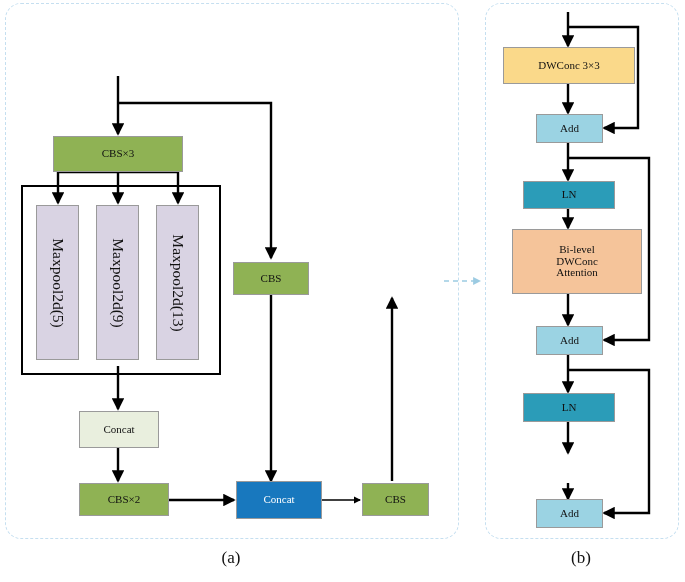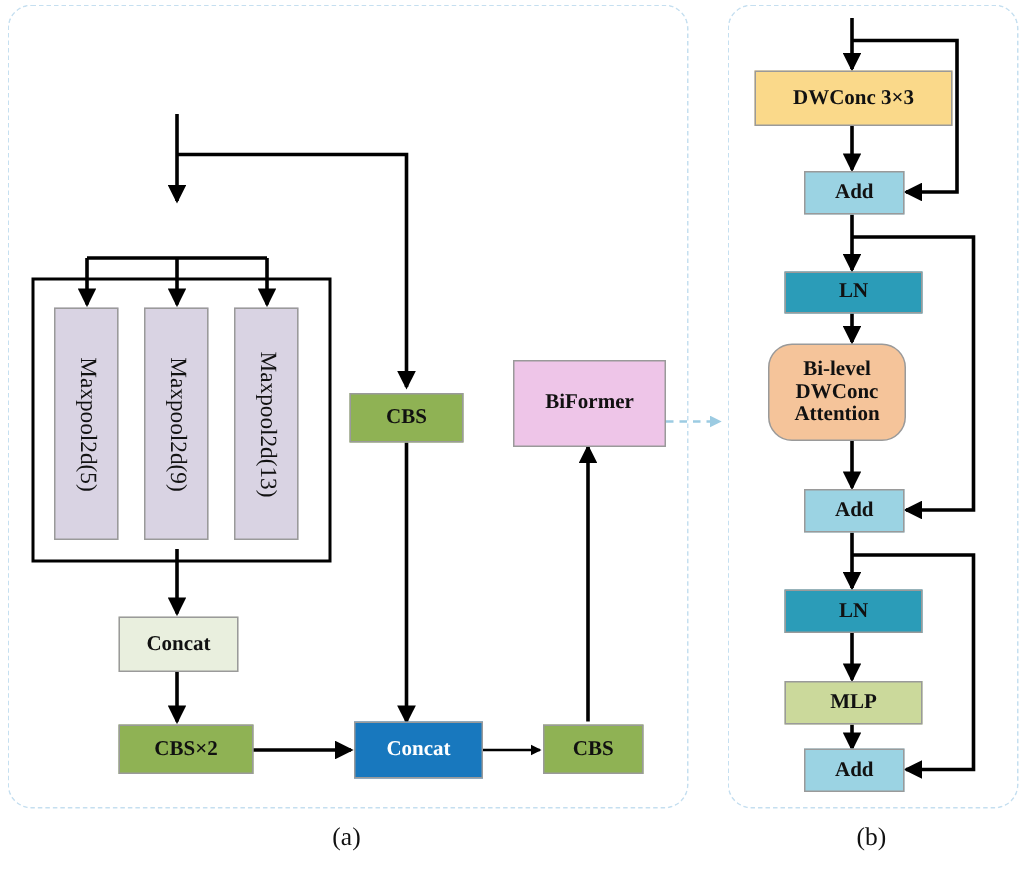--- a/index.html
+++ b/index.html
@@ -5,21 +5,21 @@
   html,body{margin:0;padding:0;background:#ffffff;}
   body{width:685px;height:582px;overflow:hidden;
        font-family:"Liberation Serif","DejaVu Serif",serif;}
   #root{position:relative;width:685px;height:582px;}
 
   .panel{position:absolute;border:1.5px dashed #c5dff0;border-radius:16px;}
   .panel-label{position:absolute;font-size:17px;color:#111;text-align:center;}
 
   .box{position:absolute;box-sizing:border-box;border:1px solid #9a9a9a;
        display:flex;align-items:center;justify-content:center;
-       font-size:14px;color:#111;line-height:1.08;text-align:center;font-weight:bold;}
+       font-size:11px;color:#111;line-height:1.08;text-align:center;}
   .box.multi{flex-direction:column;}
 
   .vbox{position:absolute;box-sizing:border-box;border:1px solid #9a9a9a;}
   .vbox .vtext{position:absolute;left:50%;top:50%;
        transform:translate(-50%,-50%) rotate(90deg);
        white-space:nowrap;font-size:15.5px;color:#111;}
 
   .group{position:absolute;box-sizing:border-box;border:2px solid #000;background:transparent;}
 
   svg.wires{position:absolute;left:0;top:0;width:685px;height:582px;
@@ -96,20 +96,21 @@
       <path d="M568,355 L568,392" marker-end="url(#ah)"></path>
 
       <path d="M568,370 L649,370 L649,513 L604,513" marker-end="url(#ah)"></path>
 
       <path d="M568,422 L568,453" marker-end="url(#ah)"></path>
 
       <path d="M568,483 L568,499" marker-end="url(#ah)"></path>
     </g>
   </svg>
 
+  <div class="box" style="left:53px;top:136px;width:130px;height:36px;background:#8FB254;">CBS×3</div>
 
   <div class="group" style="left:21px;top:185px;width:200px;height:190px;"></div>
 
   <div class="vbox" style="left:36px;top:205px;width:43px;height:155px;background:#D9D3E3;">
     <span class="vtext">Maxpool2d(5)</span>
   </div>
   <div class="vbox" style="left:96px;top:205px;width:43px;height:155px;background:#D9D3E3;">
     <span class="vtext">Maxpool2d(9)</span>
   </div>
   <div class="vbox" style="left:156px;top:205px;width:43px;height:155px;background:#D9D3E3;">
@@ -119,35 +120,33 @@
   <div class="box" style="left:79px;top:411px;width:80px;height:37px;background:#E9EFDE;">Concat</div>
 
   <div class="box" style="left:79px;top:483px;width:90px;height:33px;background:#8FB254;">CBS×2</div>
 
   <div class="box" style="left:236px;top:481px;width:86px;height:38px;background:#1878BE;color:#fff;">Concat</div>
 
   <div class="box" style="left:233px;top:262px;width:76px;height:33px;background:#8FB254;">CBS</div>
 
   <div class="box" style="left:362px;top:483px;width:67px;height:33px;background:#8FB254;">CBS</div>
 
-  <div class="box" style="left:342px;top:240px;width:102px;height:58px;background:#EEC5E8;">BiFormer</div>
 
   <div class="box" style="left:503px;top:47px;width:132px;height:37px;background:#FAD98A;">DWConc 3×3</div>
 
   <div class="box" style="left:536px;top:114px;width:67px;height:29px;background:#9BD3E3;">Add</div>
 
   <div class="box" style="left:523px;top:181px;width:92px;height:28px;background:#2B9CB8;">LN</div>
 
-  <div class="box multi" style="left:512px;top:229px;width:92px;height:65px;background:#F5C49A;border-radius:16px;">
+  <div class="box multi" style="left:512px;top:229px;width:130px;height:65px;background:#F5C49A;">
     <span>Bi-level</span>
     <span>DWConc</span>
     <span>Attention</span>
   </div>
 
   <div class="box" style="left:536px;top:326px;width:67px;height:29px;background:#9BD3E3;">Add</div>
 
   <div class="box" style="left:523px;top:393px;width:92px;height:29px;background:#2B9CB8;">LN</div>
 
-  <div class="box" style="left:523px;top:454px;width:92px;height:29px;background:#CBD99B;">MLP</div>
 
   <div class="box" style="left:536px;top:499px;width:67px;height:29px;background:#9BD3E3;">Add</div>
 
 </div>
 
 </body></html>

